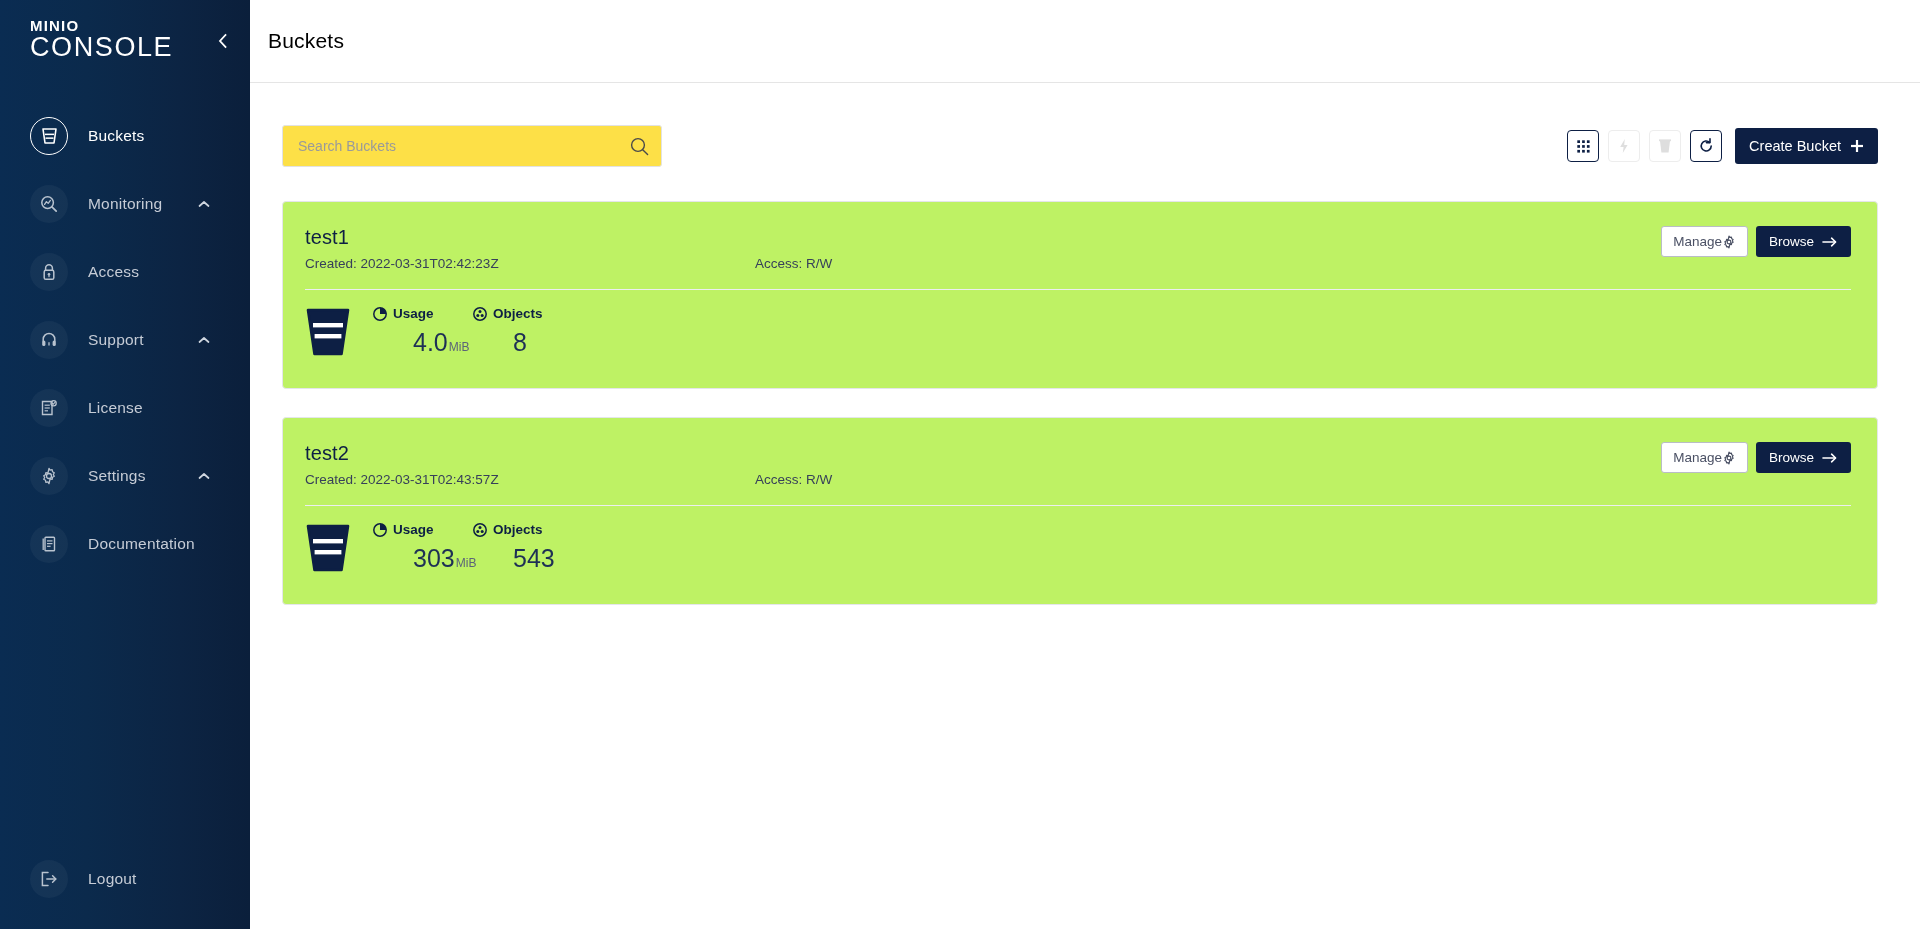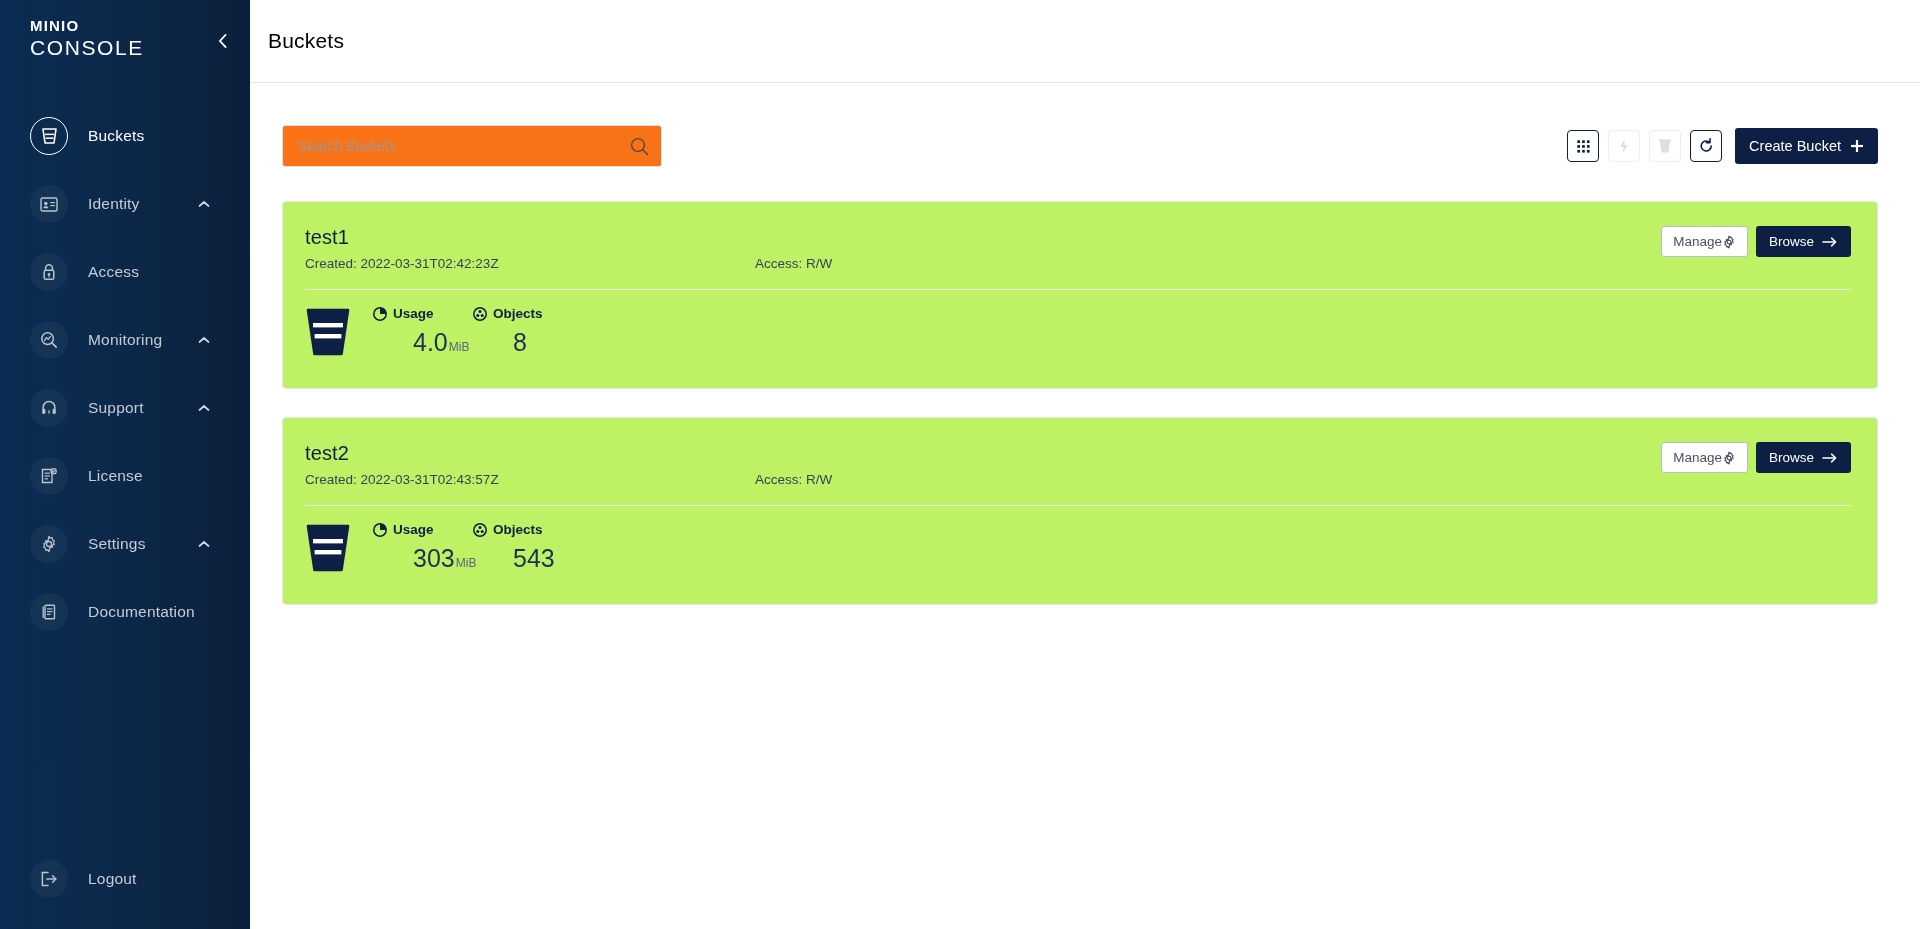--- a/index.html
+++ b/index.html
@@ -30,21 +30,21 @@
   .logo-mini {
     color: #ffffff;
     font-size: 15px;
     letter-spacing: 1.2px;
     font-weight: bold;
     line-height: 15px;
     display: block;
   }
   .logo-console {
     color: #ffffff;
-    font-size: 21px;
+    font-size: 27px;
     letter-spacing: 1.6px;
     font-weight: 300;
     line-height: 27px;
     display: block;
     margin-top: 1px;
   }
   .collapse-btn {
     position: absolute;
     top: 30px; left: 212px;
     width: 22px; height: 22px;
@@ -139,21 +139,21 @@
   .search-input {
     width: 100%;
     height: 42px;
     border: 1px solid #e2e2e2;
     border-radius: 3px;
     padding: 0 44px 0 15px;
     font-size: 14px;
     font-family: "Liberation Sans", sans-serif;
     color: #3b3b3b;
     outline: none;
-    background: #f97316;
+    background: #fde047;
   }
   .search-input::placeholder { color: #9a9a9a; }
   .search-icon-btn {
     position: absolute;
     right: 12px; top: 50%;
     transform: translateY(-50%);
     width: 22px; height: 22px;
     color: #4a4a4a;
     display: flex; align-items: center; justify-content: center;
     cursor: pointer;
@@ -300,64 +300,47 @@
         <span class="nav-icon">
           <svg width="17" height="18" viewBox="0 0 17 18">
             <path d="M2 2 H15 L13 16 H4 Z" fill="none" stroke="currentColor" stroke-width="1.6" stroke-linejoin="round"></path>
             <rect x="4" y="6.6" width="9" height="1.5" fill="currentColor"></rect>
             <rect x="4.5" y="10.4" width="8" height="1.5" fill="currentColor"></rect>
           </svg>
         </span>
         <span class="nav-label">Buckets</span>
       </div>
 
+
       <div class="nav-item">
         <span class="nav-icon">
-          <svg width="18" height="15" viewBox="0 0 18 15">
-            <rect x="1" y="1" width="16" height="13" rx="1.5" fill="none" stroke="currentColor" stroke-width="1.4"></rect>
-            <circle cx="5.8" cy="6.6" r="1.8" fill="currentColor"></circle>
-            <path d="M3.2 11.2c.4-1.5 1.4-2.2 2.6-2.2s2.2.7 2.6 2.2z" fill="currentColor"></path>
-            <rect x="10.3" y="5" width="4.6" height="1.2" fill="currentColor"></rect>
-            <rect x="10.3" y="8" width="4.6" height="1.2" fill="currentColor"></rect>
-          </svg>
-        </span>
-        <span class="nav-label">Identity</span>
+          <svg width="18" height="18" viewBox="0 0 18 18">
+            <circle cx="7.6" cy="7.6" r="5.8" fill="none" stroke="currentColor" stroke-width="1.5"></circle>
+            <path d="M11.9 11.9 L16.2 16.2" stroke="currentColor" stroke-width="1.7" stroke-linecap="round"></path>
+            <path d="M4.6 9.4 L6.4 6.6 L8.2 8.4 L10.4 5.4" stroke="currentColor" stroke-width="1.3" fill="none" stroke-linecap="round" stroke-linejoin="round"></path>
+          </svg>
+        </span>
+        <span class="nav-label">Monitoring</span>
         <span class="nav-chev">
           <svg width="12" height="8" viewBox="0 0 12 8">
             <path d="M1.5 6 L6 2 L10.5 6" stroke="currentColor" stroke-width="1.7" fill="none" stroke-linecap="round" stroke-linejoin="round"></path>
           </svg>
         </span>
       </div>
 
       <div class="nav-item">
         <span class="nav-icon">
           <svg width="14" height="18" viewBox="0 0 14 18">
             <path d="M3.6 7.5V5.2a3.4 3.4 0 0 1 6.8 0V7.5" fill="none" stroke="currentColor" stroke-width="1.5"></path>
             <rect x="2.2" y="7.3" width="9.6" height="9" rx="1.6" fill="none" stroke="currentColor" stroke-width="1.5"></rect>
             <circle cx="7" cy="11.2" r="1.3" fill="currentColor"></circle>
             <rect x="6.4" y="11.6" width="1.2" height="2.6" fill="currentColor"></rect>
           </svg>
         </span>
         <span class="nav-label">Access</span>
-      </div>
-
-      <div class="nav-item">
-        <span class="nav-icon">
-          <svg width="18" height="18" viewBox="0 0 18 18">
-            <circle cx="7.6" cy="7.6" r="5.8" fill="none" stroke="currentColor" stroke-width="1.5"></circle>
-            <path d="M11.9 11.9 L16.2 16.2" stroke="currentColor" stroke-width="1.7" stroke-linecap="round"></path>
-            <path d="M4.6 9.4 L6.4 6.6 L8.2 8.4 L10.4 5.4" stroke="currentColor" stroke-width="1.3" fill="none" stroke-linecap="round" stroke-linejoin="round"></path>
-          </svg>
-        </span>
-        <span class="nav-label">Monitoring</span>
-        <span class="nav-chev">
-          <svg width="12" height="8" viewBox="0 0 12 8">
-            <path d="M1.5 6 L6 2 L10.5 6" stroke="currentColor" stroke-width="1.7" fill="none" stroke-linecap="round" stroke-linejoin="round"></path>
-          </svg>
-        </span>
       </div>
 
       <div class="nav-item">
         <span class="nav-icon">
           <svg width="16" height="18" viewBox="0 0 16 18">
             <path d="M2.2 10.5V8.2a5.8 5.8 0 0 1 11.6 0v2.3" fill="none" stroke="currentColor" stroke-width="1.5"></path>
             <rect x="1.2" y="9.4" width="3.2" height="5.6" rx="1.5" fill="currentColor"></rect>
             <rect x="11.6" y="9.4" width="3.2" height="5.6" rx="1.5" fill="currentColor"></rect>
             <path d="M8 11.2v3.4" stroke="currentColor" stroke-width="1.3"></path>
           </svg>

